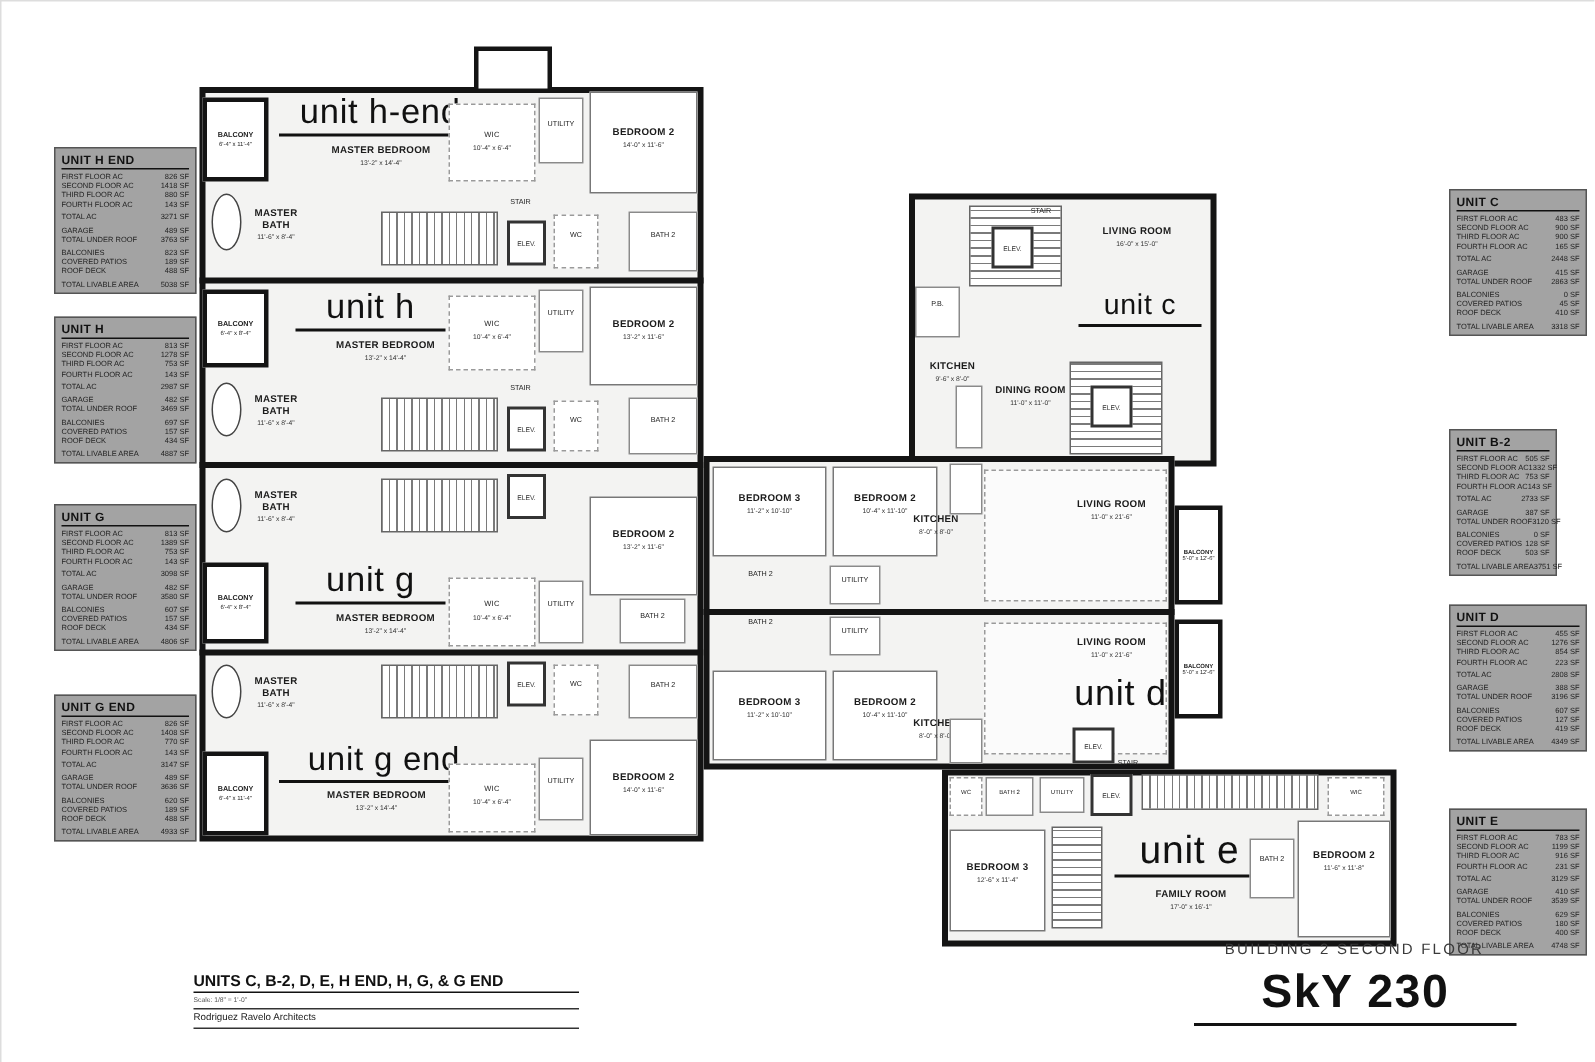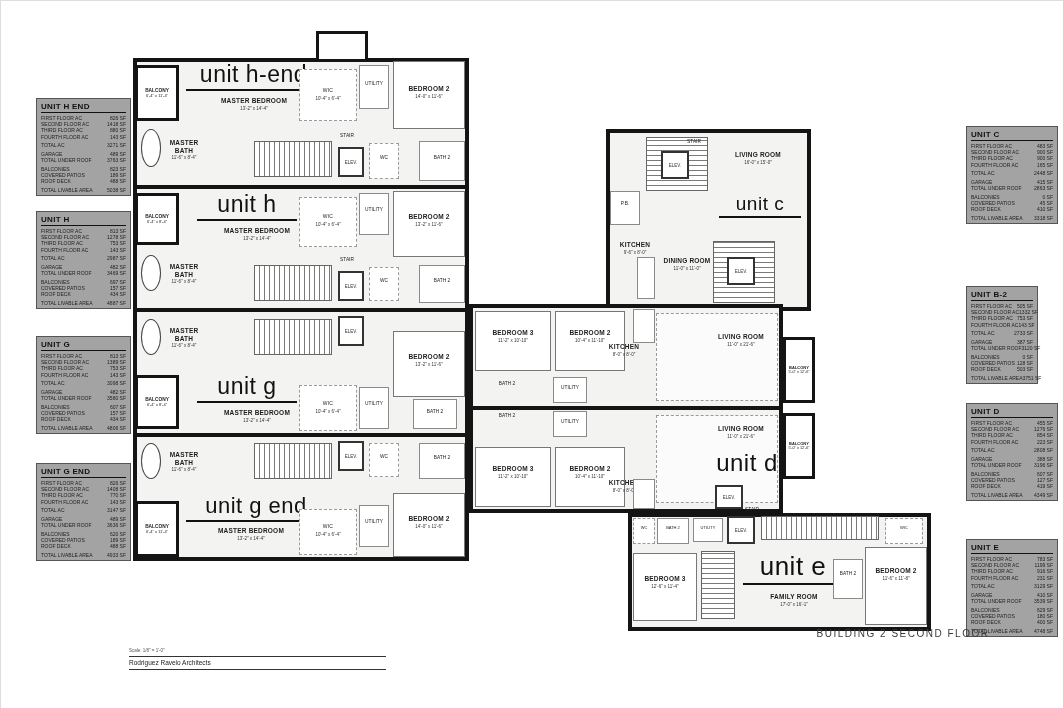--- a/index.html
+++ b/index.html
@@ -660,18 +660,20 @@
     <span>FAMILY ROOM</span><small>17'-0" x 16'-1"</small>
   </div>
   <div class="roomw" style="left:832px;top:558px;width:30px;height:40px;"></div>
   <div class="rs" style="left:832px;top:570px;width:30px;font-weight:normal;">BATH 2</div>
   <div class="roomw" style="left:864px;top:546px;width:62px;height:78px;border-color:#777;"></div>
   <div class="rl" style="left:866px;top:566px;width:58px;">
     <span>BEDROOM 2</span><small>11'-6" x 11'-8"</small>
   </div>
 
   <div class="floorlbl">BUILDING 2 SECOND FLOOR</div>
+  <div class="brand">SkY 230</div>
   <div class="tblock">
+    <div class="tb2">UNITS C, B-2, D, E, H END, H, G, &amp; G END</div>
     <div class="tbscale">Scale: 1/8" = 1'-0"</div>
     <div class="tbarch">Rodriguez Ravelo Architects</div>
   </div>
 
 </div>
 
 </body></html>

